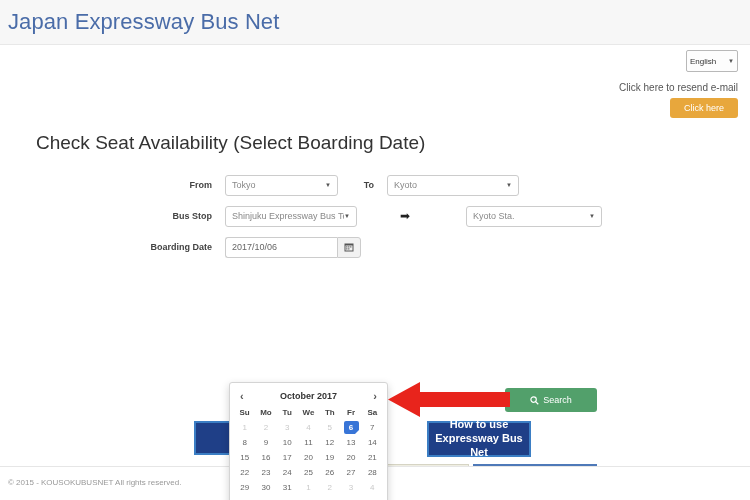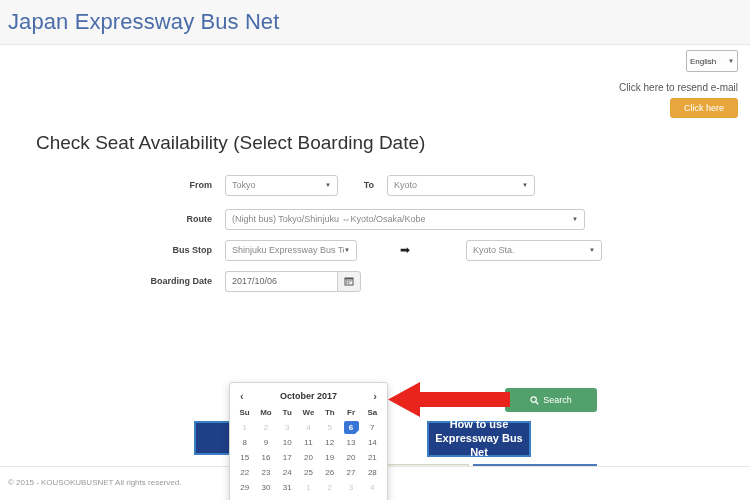--- a/index.html
+++ b/index.html
@@ -105,21 +105,21 @@
     font-size: 9px;
     color: #888;
     display: flex;
     align-items: center;
     justify-content: space-between;
     padding: 0 6px;
     margin-left: 13px;
     cursor: pointer;
   }
   .sel-from  { width: 113px; }
-  .sel-to    { width: 148px; }
+  .sel-to    { width: 132px; }
   .sel-route { width: 360px; }
   .sel-stop-a{ width: 132px; }
   .sel-stop-b{ width: 136px; }
   .sel .v { overflow: hidden; white-space: nowrap; }
 
   .arrow-right {
     width: 96px;
     text-align: center;
     font-size: 12px;
     color: #222;
@@ -322,27 +322,20 @@
         <span class="v">Tokyo</span>
         <span class="caret">▼</span>
       </div>
       <div class="lbl lbl-to">To</div>
       <div class="sel sel-to">
         <span class="v">Kyoto</span>
         <span class="caret">▼</span>
       </div>
     </div>
 
-    <div class="form-row" style="margin-top:12px;">
-      <div class="lbl lbl-route">Route</div>
-      <div class="sel sel-route">
-        <span class="v">(Night bus) Tokyo/Shinjuku ⇔Kyoto/Osaka/Kobe</span>
-        <span class="caret">▼</span>
-      </div>
-    </div>
 
     <div class="form-row" style="margin-top:9px;">
       <div class="lbl lbl-stop">Bus Stop</div>
       <div class="sel sel-stop-a">
         <span class="v">Shinjuku Expressway Bus Te</span>
         <span class="caret">▼</span>
       </div>
       <div class="arrow-right">➡</div>
       <div class="sel sel-stop-b">
         <span class="v">Kyoto Sta.</span>

